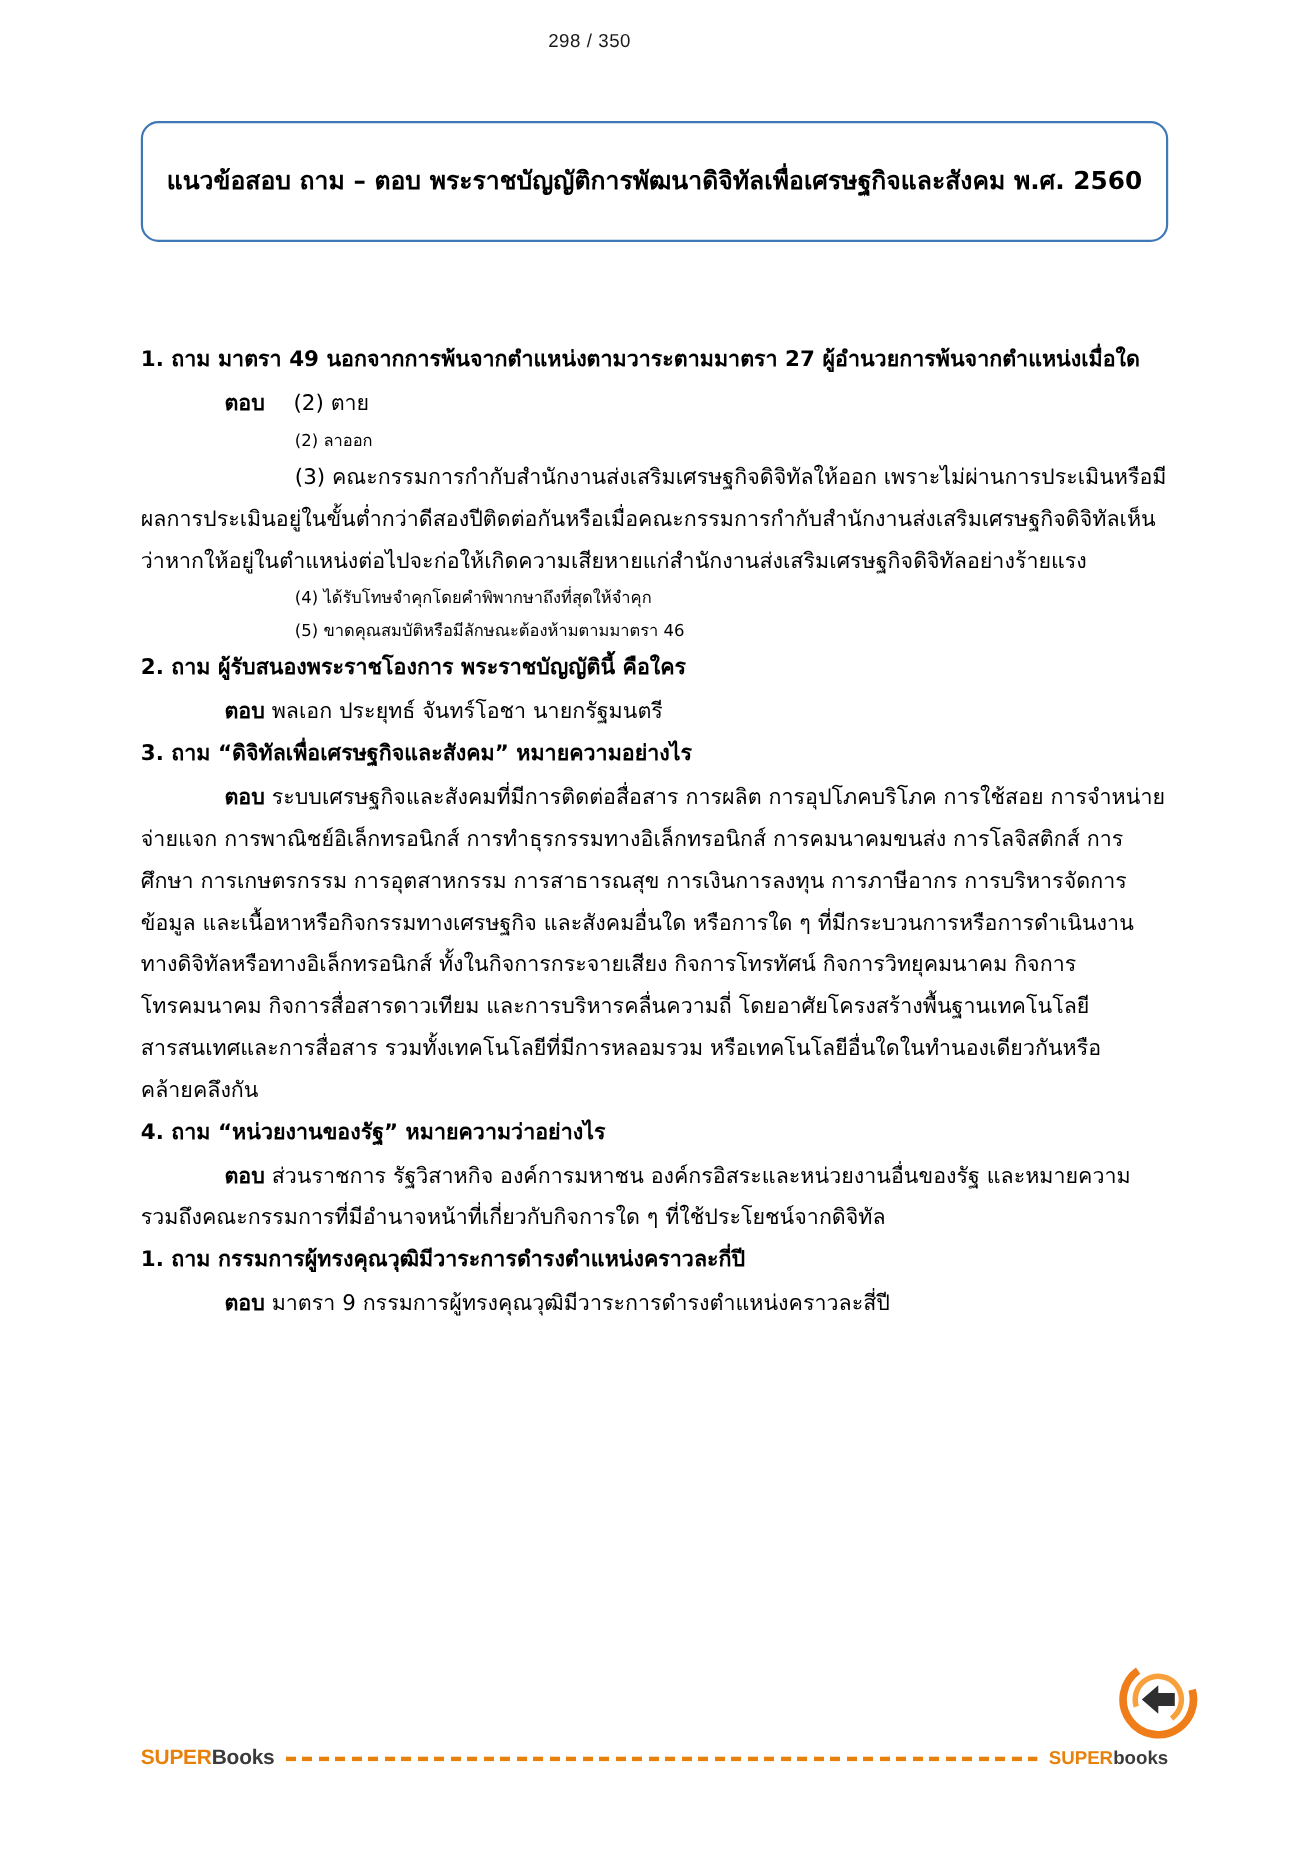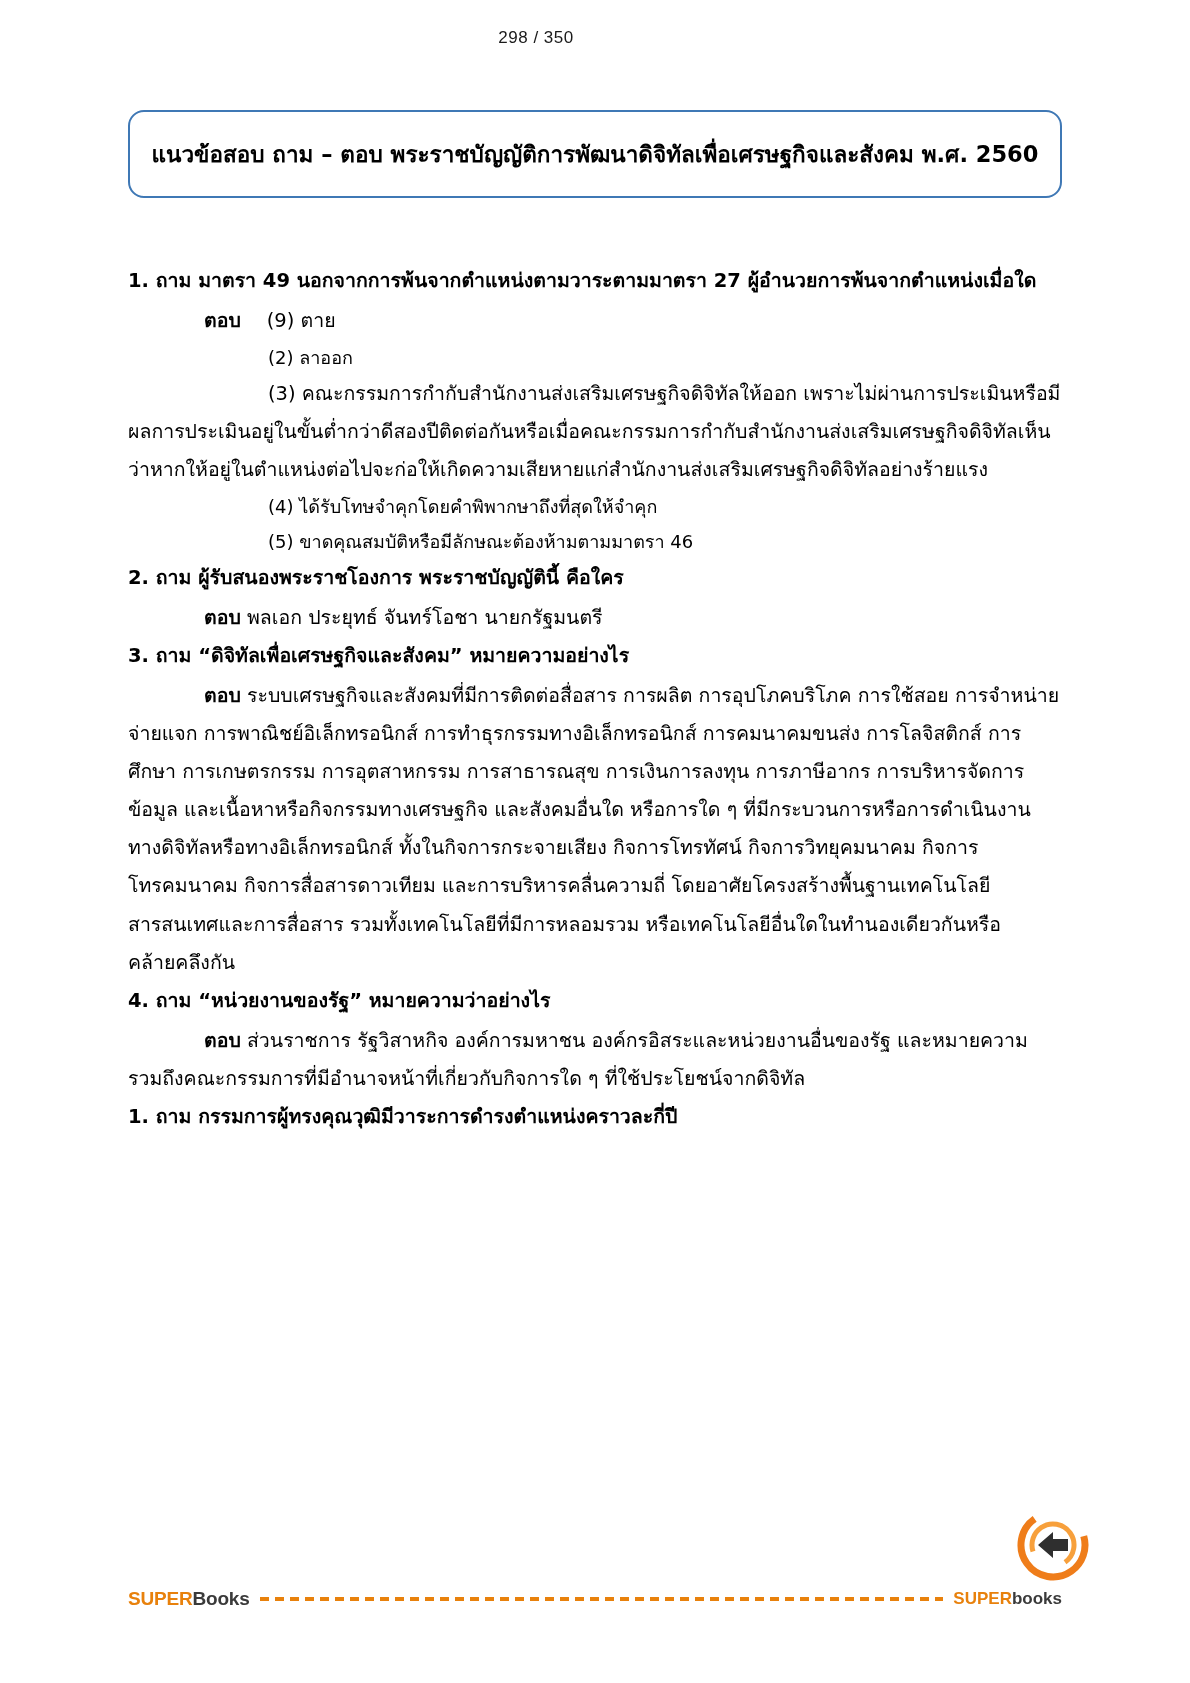--- a/index.html
+++ b/index.html
@@ -34,27 +34,27 @@
     position: absolute;
     top: 110px;
     left: 128px;
     width: 934px;
   }
 
   
   .title-box {
     box-sizing: border-box;
     width: 934px;
-    height: 88px;
+    height: 110px;
     border: 2px solid #3f78b5;
     border-radius: 16px;
     display: flex;
     align-items: center;
     justify-content: center;
-    margin-bottom: 64px;
+    margin-bottom: 88px;
   }
   .title-text {
     font-size: 22.5px;
     font-weight: bold;
     color: #000;
     line-height: 1.2;
     white-space: nowrap;
   }
 
   
@@ -80,21 +80,21 @@
   }
   .answer-hang {
     padding-left: 0;
     text-indent: 76px;
   }
   .answer-label {
     font-weight: bold;
   }
 
   .option {
-    font-size: 18px;
+    font-size: 15px;
     line-height: 1.95;
     margin: 0;
     padding-left: 140px;
     text-indent: 0;
   }
   .option-wrap {
     font-size: 19.5px;
     line-height: 1.95;
     margin: 0;
     padding-left: 0;
@@ -164,21 +164,21 @@
 <div class="doc">
 
   <div class="title-box">
     <div class="title-text">แนวข้อสอบ ถาม – ตอบ พระราชบัญญัติการพัฒนาดิจิทัลเพื่อเศรษฐกิจและสังคม พ.ศ. 2560</div>
   </div>
 
   <div class="qa-block">
     <p class="question">1. ถาม มาตรา 49  นอกจากการพ้นจากตำแหน่งตามวาระตามมาตรา 27 ผู้อำนวยการพ้นจากตำแหน่งเมื่อใด</p>
 
     <p class="answer-line answer-indent">
-      <span class="answer-label">ตอบ</span><span style="display:inline-block;width:26px"></span><span>(9) ตาย</span>
+      <span class="answer-label">ตอบ</span><span style="display:inline-block;width:26px"></span><span>(2) ตาย</span>
     </p>
 
     <p class="option">(2) ลาออก</p>
 
     <p class="option-wrap">(3) คณะกรรมการกำกับสำนักงานส่งเสริมเศรษฐกิจดิจิทัลให้ออก เพราะไม่ผ่านการประเมินหรือมีผลการประเมินอยู่ในขั้นต่ำกว่าดีสองปีติดต่อกันหรือเมื่อคณะกรรมการกำกับสำนักงานส่งเสริมเศรษฐกิจดิจิทัลเห็นว่าหากให้อยู่ในตำแหน่งต่อไปจะก่อให้เกิดความเสียหายแก่สำนักงานส่งเสริมเศรษฐกิจดิจิทัลอย่างร้ายแรง</p>
 
     <p class="option">(4) ได้รับโทษจำคุกโดยคำพิพากษาถึงที่สุดให้จำคุก</p>
 
     <p class="option">(5) ขาดคุณสมบัติหรือมีลักษณะต้องห้ามตามมาตรา 46</p>
   </div>
@@ -202,20 +202,24 @@
   <div class="qa-block">
     <p class="question">4. ถาม “หน่วยงานของรัฐ” หมายความว่าอย่างไร</p>
     <p class="answer-line answer-hang">
       <span class="answer-label">ตอบ</span>
       <span>ส่วนราชการ รัฐวิสาหกิจ องค์การมหาชน องค์กรอิสระและหน่วยงานอื่นของรัฐ และหมายความรวมถึงคณะกรรมการที่มีอำนาจหน้าที่เกี่ยวกับกิจการใด ๆ ที่ใช้ประโยชน์จากดิจิทัล</span>
     </p>
   </div>
 
   <div class="qa-block">
     <p class="question">1. ถาม กรรมการผู้ทรงคุณวุฒิมีวาระการดำรงตำแหน่งคราวละกี่ปี</p>
+    <p class="answer-line answer-indent">
+      <span class="answer-label">ตอบ</span>
+      <span>มาตรา 9  กรรมการผู้ทรงคุณวุฒิมีวาระการดำรงตำแหน่งคราวละสี่ปี</span>
+    </p>
   </div>
 
 </div>
 
 <div class="footer">
 
   <div class="logo-mark">
     <svg width="74" height="74" viewBox="0 0 74 74" aria-hidden="true">
       <path d="M37 5 A32 32 0 1 0 37 69 A32 32 0 1 0 37 5 Z" fill="none" stroke="#ef7d1a" stroke-width="7" stroke-dasharray="140 62" transform="rotate(-35 37 37)"></path>
       <path d="M37 16 A21 21 0 1 0 37 58 A21 21 0 1 0 37 16 Z" fill="none" stroke="#f7a03c" stroke-width="5" stroke-dasharray="92 40" transform="rotate(145 37 37)"></path>

